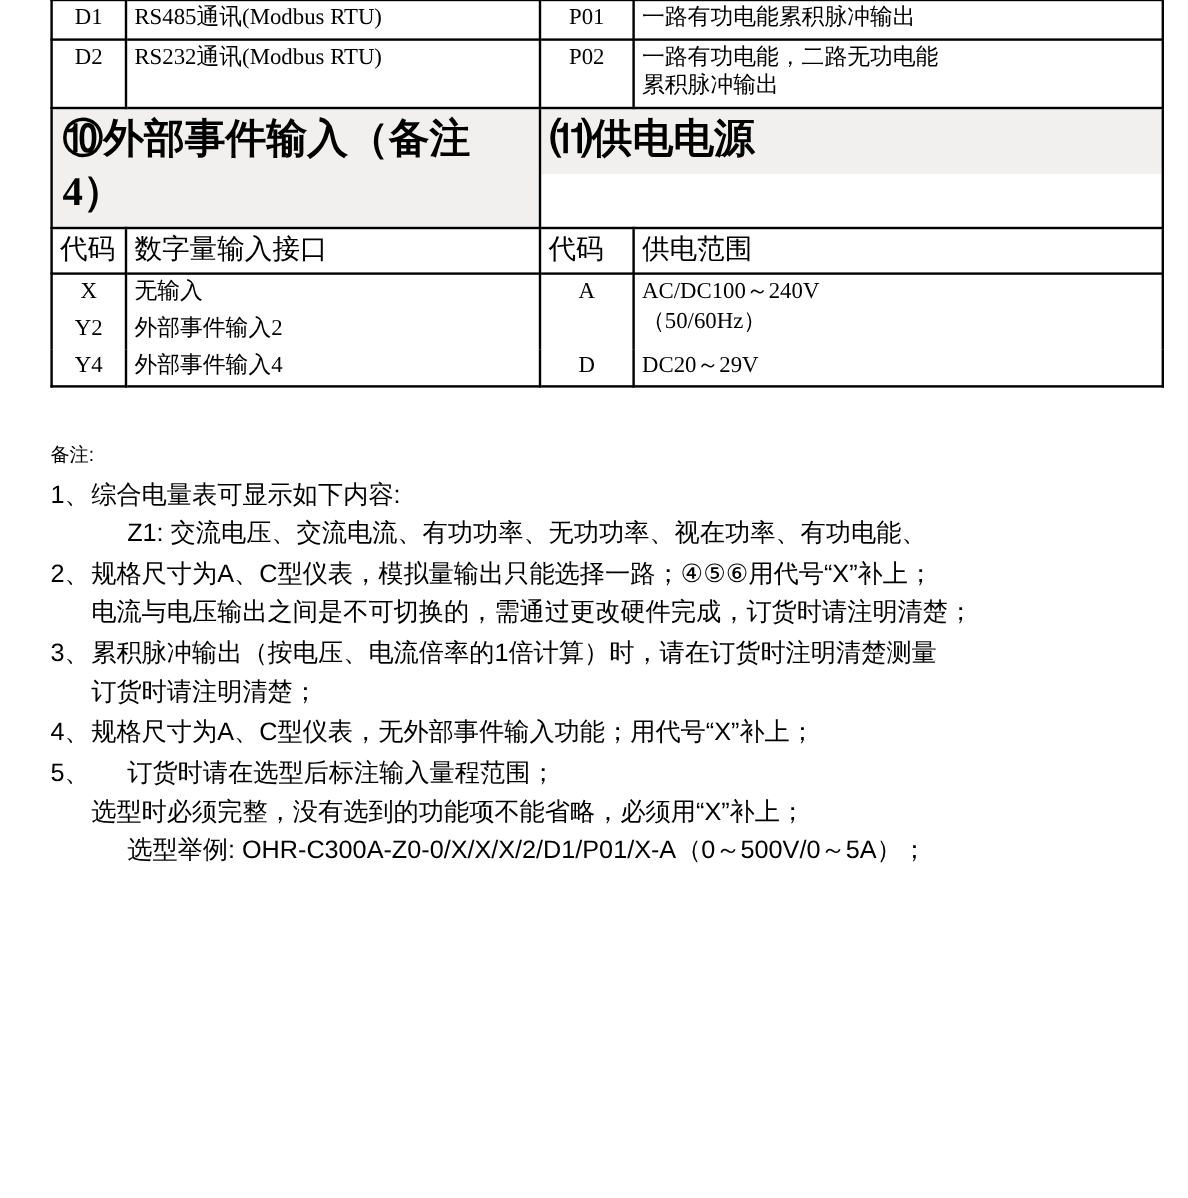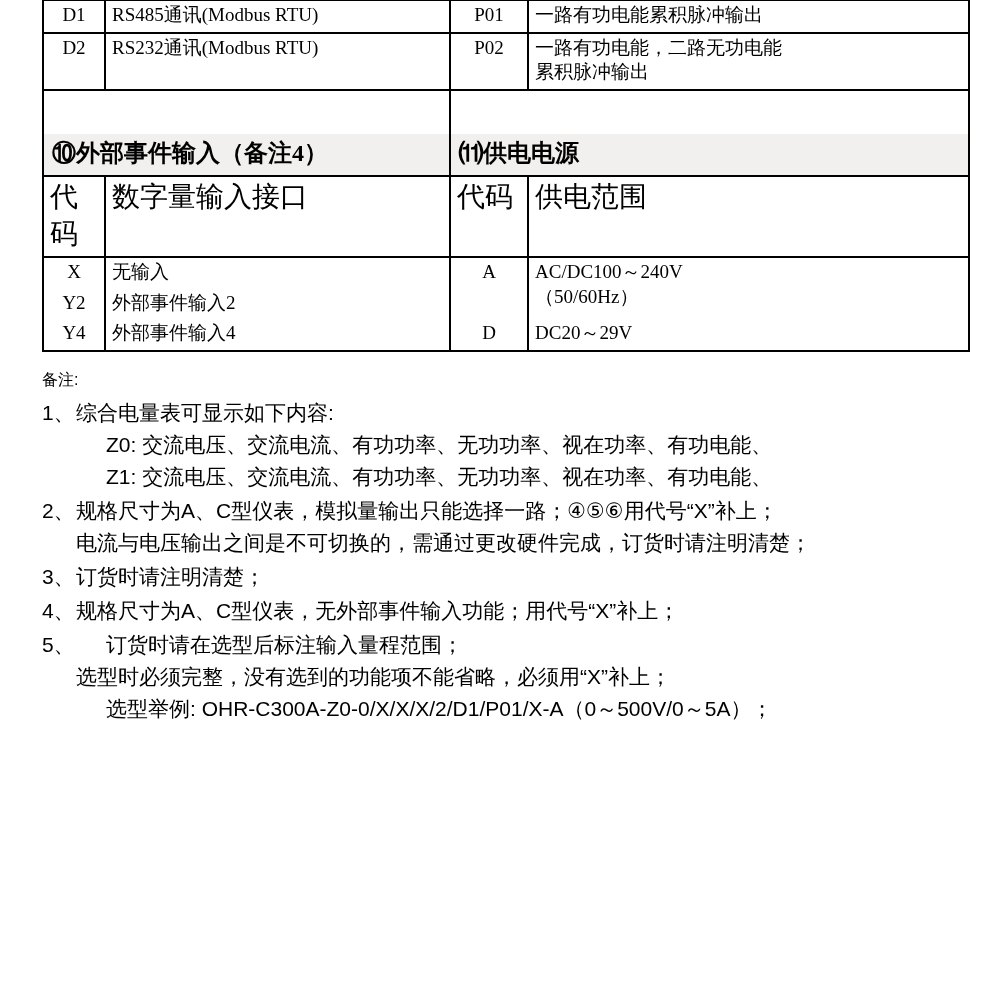--- a/index.html
+++ b/index.html
@@ -42,29 +42,28 @@
     font-size: 19px;
     line-height: 1.30;
     white-space: pre-line;
   }
   .cell.code {
     text-align: center;
     font-family: "Liberation Serif", "DejaVu Serif", serif;
   }
   .hdr-cell {
     padding: 4px 8px 6px 8px;
-    font-size: 24px;
+    font-size: 34px;
     font-weight: bold;
     line-height: 1.3;
     background: #f2f0ee;
-    margin-top: 43px;
   }
   .sub-hdr {
     padding: 2px 6px 4px 6px;
-    font-size: 28px;
+    font-size: 23px;
     line-height: 1.3;
   }
   .grp-shade {
     background: #f2f0ee;
   }
 
   col.c-code { width: 62px; }
   col.c-desc { width: 345px; }
   col.c-code2 { width: 78px; }
   col.c-desc2 { width: 441px; }
@@ -209,36 +208,36 @@
     </tbody>
   </table>
 
   <div class="notes">
     <div class="notes-title">备注:</div>
 
     <div class="note">
       <div class="note-num">1、</div>
       <div class="note-body">
         <div class="note-line">综合电量表可显示如下内容:</div>
-        <div class="note-line indent-1">Z0: 交流电压、交流电流、有功功率、无功功率、视在功率、有功电能、</div>
         <div class="note-line indent-1">Z1: 交流电压、交流电流、有功功率、无功功率、视在功率、有功电能、</div>
       </div>
     </div>
 
     <div class="note">
       <div class="note-num">2、</div>
       <div class="note-body">
         <div class="note-line">规格尺寸为A、C型仪表，模拟量输出只能选择一路；④⑤⑥用代号“X”补上；</div>
         <div class="note-line">电流与电压输出之间是不可切换的，需通过更改硬件完成，订货时请注明清楚；</div>
       </div>
     </div>
 
     <div class="note">
       <div class="note-num">3、</div>
       <div class="note-body">
+        <div class="note-line">累积脉冲输出（按电压、电流倍率的1倍计算）时，请在订货时注明清楚测量</div>
         <div class="note-line">订货时请注明清楚；</div>
       </div>
     </div>
 
     <div class="note">
       <div class="note-num">4、</div>
       <div class="note-body">
         <div class="note-line">规格尺寸为A、C型仪表，无外部事件输入功能；用代号“X”补上；</div>
       </div>
     </div>

